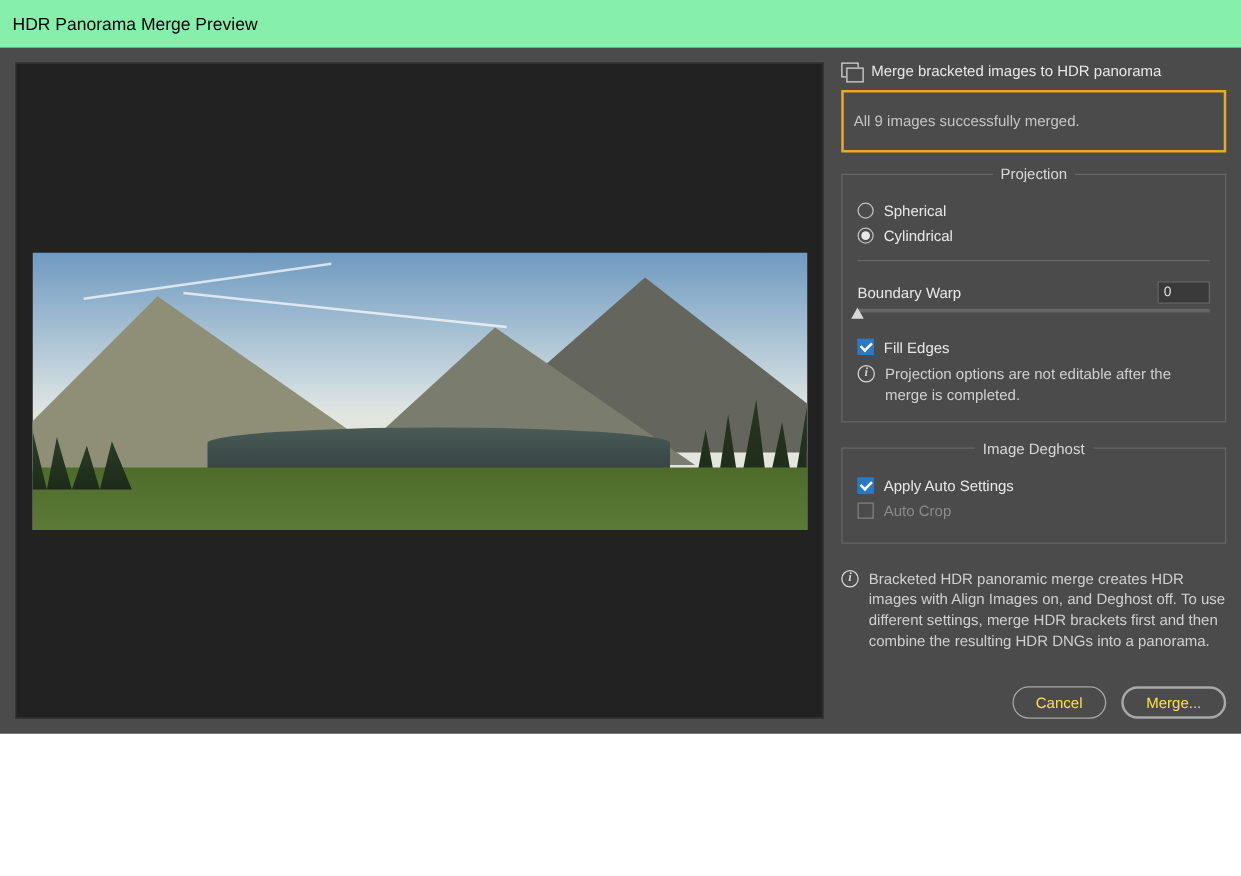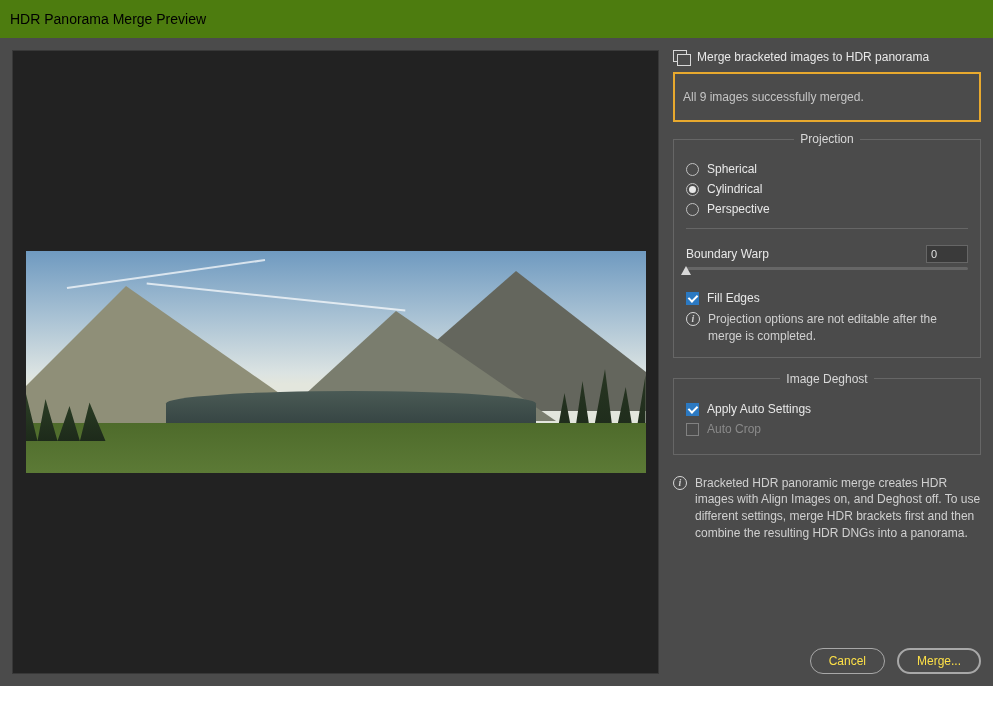--- a/index.html
+++ b/index.html
@@ -1,18 +1,18 @@
 <!DOCTYPE html>
 <html><head>
 <meta charset="utf-8">
 <style>
   * { box-sizing: border-box; margin: 0; padding: 0; font-family: "Segoe UI", Tahoma, sans-serif; }
   body { background: #fff; width: 993px; height: 701px; overflow: hidden; }
-  .title-bar { height: 38px; display: flex; align-items: center; padding-left: 10px; background: #4d7c0f; color: #000; font-size: 14px; }
-  .main { display: flex; height: 648px; background: #4b4b4b; padding: 12px; gap: 14px; }
+  .title-bar { height: 38px; display: flex; align-items: center; padding-left: 10px; background: #86efac; color: #000; font-size: 14px; }
+  .main { display: flex; height: 549px; background: #4b4b4b; padding: 12px; gap: 14px; }
   .preview-pane { flex: 1; background: #222; display: flex; align-items: center; justify-content: center; border: 1px solid #383838; }
   .preview-image { width: 620px; height: 222px; position: relative; overflow: hidden; }
   .sky { position:absolute; inset:0; background: linear-gradient(to bottom, #6f9ac0 0%, #a9c2d4 30%, #dbe3e2 55%, #e3e6dd 60%); }
   .contrail { position:absolute; width:200px; height:2px; background: rgba(255,255,255,0.7); }
   .c1 { top:22px; left:40px; transform: rotate(-8deg); }
   .c2 { top:45px; left:120px; transform: rotate(6deg); width:260px; }
   .mtn-right { position:absolute; left:330px; top:20px; width:0; height:0; border-left:160px solid transparent; border-right:180px solid transparent; border-bottom:140px solid #64665d; }
   .mtn-right2 { position:absolute; left:250px; top:60px; width:0; height:0; border-left:120px solid transparent; border-right:160px solid transparent; border-bottom:110px solid #7a7d6e; }
   .mtn-left { position:absolute; left:-40px; top:35px; width:0; height:0; border-left:140px solid transparent; border-right:200px solid transparent; border-bottom:140px solid #8f8f78; }
   .trees-right { position:absolute; right:0; top:70px; width:90px; height:120px; background: linear-gradient(to top,#1d2a1a,#2f3e28); clip-path: polygon(0 100%,10% 60%,20% 100%,30% 50%,40% 100%,55% 40%,65% 100%,78% 55%,88% 100%,100% 45%,100% 100%); }
@@ -20,21 +20,21 @@
   .lake { position:absolute; left:140px; right:110px; top:140px; height:50px; background: linear-gradient(to bottom,#4a5a55,#2c3a3a); border-radius: 60% 60% 10% 10% / 30% 30% 5% 5%; }
   .grass { position:absolute; left:0; right:0; bottom:0; height:50px; background: linear-gradient(to bottom,#4e6b2b,#5c7a36); }
   .side-panel { width: 308px; display: flex; flex-direction: column; color: #e8e8e8; font-size: 12px; }
   .top-info { display:flex; align-items:center; gap:8px; margin-bottom:6px; }
   .image-stack-icon { width:16px; height:14px; display:inline-block; position:relative; }
   .image-stack-icon::before { content:""; position:absolute; left:0; top:0; width:12px; height:10px; border:1px solid #d8d8d8; }
   .image-stack-icon::after { content:""; position:absolute; left:4px; top:4px; width:12px; height:10px; border:1px solid #d8d8d8; background:#4b4b4b; }
   .status-highlight { display:inline-block; border:2px solid #e8a92e; padding:16px 8px; color:#c5c5c5; font-size:12px; margin: 2px 0 10px 0; }
   fieldset { border:1px solid #666; padding:10px 12px 12px; margin-bottom:14px; }
   legend { padding:0 6px; color:#d8d8d8; font-size:12px;text-align:center; }
-  .radio-row, .check-row { display:flex; align-items:flex-end; gap:8px; margin:6px 0; cursor:pointer; }
+  .radio-row, .check-row { display:flex; align-items:flex-start; gap:8px; margin:6px 0; cursor:pointer; }
   .radio { width:13px; height:13px; border-radius:50%; border:1.5px solid #c0c0c0; display:flex; align-items:center; justify-content:center; flex-shrink:0; }
   .radio.selected::after { content:""; width:7px; height:7px; border-radius:50%; background:#e8e8e8; }
   .checkbox { width:13px; height:13px; border:1px solid #b8b8b8; display:flex; align-items:center; justify-content:center; flex-shrink:0; background:#4b4b4b; }
   .checkbox.checked { background:#2b79c2; border-color:#2b79c2; }
   .checkbox.checked::after { content:""; width:4px; height:7px; border:solid #fff; border-width:0 2px 2px 0; transform: rotate(45deg); margin-top:-2px; }
   .checkbox.disabled { opacity:0.5; }
   .disabled-label { color:#8a8a8a; }
   hr.sep { border:0; border-top:1px solid #666; margin:12px 0 16px; }
   .bw-row { display:flex; justify-content:space-between; align-items:center; margin-bottom:4px; }
   .bw-input { width:42px; height:18px; background:#3a3a3a; border:1px solid #666; color:#e0e0e0; font-size:11px; text-align:left; padding:1px 4px; }
@@ -82,24 +82,20 @@
       <legend>Projection</legend>
 
       <div class="radio-row">
         <span class="radio"></span>
         <span>Spherical</span>
       </div>
       <div class="radio-row">
         <span class="radio selected"></span>
         <span>Cylindrical</span>
       </div>
-      <div class="radio-row">
-        <span class="radio"></span>
-        <span>Perspective</span>
-      </div>
 
       <hr class="sep">
 
       <div class="bw-row">
         <span>Boundary Warp</span>
         <input class="bw-input" value="0" style="">
       </div>
       <div class="slider-track">
         <div class="slider-thumb"></div>
       </div>

